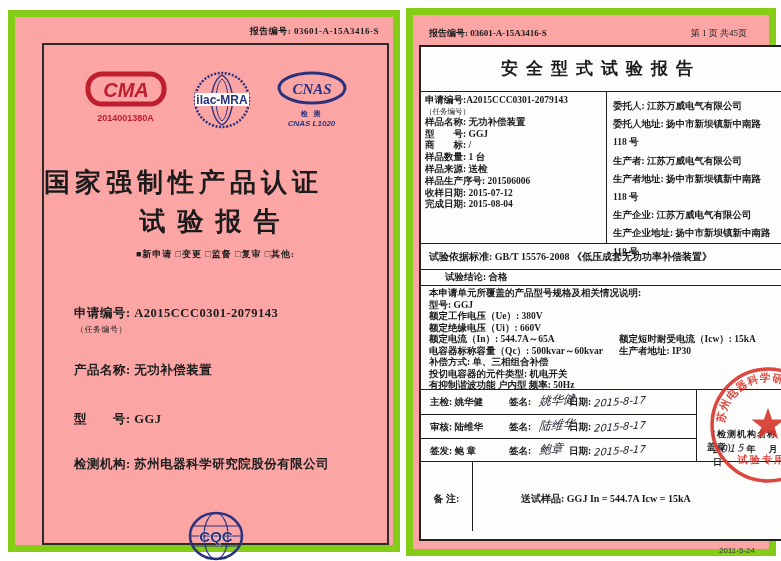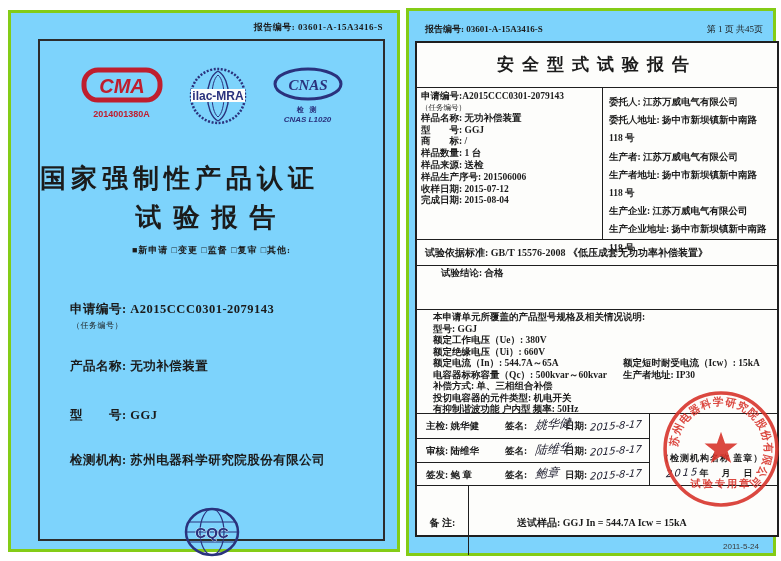--- a/index.html
+++ b/index.html
@@ -1,54 +1,54 @@
 <!DOCTYPE html>
 <html><head>
 <meta charset="utf-8">
 <style>
   html,body{margin:0;padding:0;background:#ffffff;}
   .canvas{position:relative;width:781px;height:561px;background:#ffffff;overflow:hidden;
           font-family:"Liberation Serif", serif;color:#1b1b1b;}
-  .page{position:absolute;background:#7dd3fc;border:3px solid #84cc16;box-sizing:border-box;}
+  .page{position:absolute;background:#fca5a5;border:7px solid #84cc16;box-sizing:border-box;}
   .lp{left:8px;top:10px;width:392px;height:542px;}
   .rp{left:406px;top:8px;width:370px;height:548px;}
 
   
   .lp-report-no{position:absolute;top:8px;right:14px;font-size:9px;font-weight:bold;letter-spacing:.5px;}
   .lp-frame{position:absolute;left:27px;top:26px;width:347px;height:502px;border:2px solid #2c2c2c;box-sizing:border-box;}
   .logo-row{display:flex;justify-content:center;align-items:flex-start;gap:26px;margin-top:26px;}
   .cma-block{text-align:center;}
   .cma-num{font-size:9px;font-weight:bold;color:#bf1e2e;margin-top:2px;font-family:"Liberation Sans",sans-serif;}
   .lp-title1{text-align:left;font-size:26px;font-weight:bold;letter-spacing:5px;margin-top:32px;}
   .lp-title2{text-align:center;font-size:26px;font-weight:bold;letter-spacing:12px;margin-top:4px;}
   .checkline{text-align:center;font-size:9px;font-weight:bold;margin-top:9px;letter-spacing:1px;}
   .fields{margin:44px 0 0 30px;}
   .field{font-size:12.5px;font-weight:bold;letter-spacing:.5px;}
   .field .note{font-size:8px;font-weight:normal;margin:2px 0 0 2px;}
   .f2{margin-top:27px;} .f3{margin-top:32px;} .f4{margin-top:28px;}
   .cqc-wrap{text-align:center;margin-top:38px;}
 
   
   .rp-header{position:absolute;top:12px;left:16px;font-size:9px;font-weight:bold;}
-  .rp-pageno{position:absolute;top:12px;right:10px;font-size:9px;}
+  .rp-pageno{position:absolute;top:12px;right:22px;font-size:9px;}
   .rtable{position:absolute;left:6px;top:30px;width:364px;height:496px;border:2px solid #1f1f1f;box-sizing:border-box;background:#fdfdfb;}
   .r-title{height:44px;line-height:44px;text-align:center;font-size:17px;font-weight:bold;letter-spacing:8px;}
   .r-info{display:flex;height:152px;border-top:1px solid #1f1f1f;box-sizing:border-box;}
   .info-left{width:186px;border-right:1px solid #1f1f1f;box-sizing:border-box;padding:3px 4px;}
   .info-left div{font-size:9.5px;font-weight:bold;line-height:11.8px;white-space:nowrap;}
   .info-left .tiny{font-size:7.5px;line-height:10px;font-weight:normal;}
   .info-right{flex:1;padding:5px 6px;}
   .info-right div{font-size:9.5px;font-weight:bold;line-height:18.2px;}
   .r-standard{height:26px;line-height:26px;border-top:1px solid #1f1f1f;box-sizing:border-box;padding-left:8px;font-size:10px;font-weight:bold;}
   .r-conclusion{height:16px;line-height:15px;border-top:1px solid #1f1f1f;box-sizing:border-box;padding-left:24px;font-size:9.5px;font-weight:bold;}
-  .r-spec{height:104px;border-top:1px solid #1f1f1f;box-sizing:border-box;padding:2px 16px;margin-top:28px;}
+  .r-spec{height:104px;border-top:1px solid #1f1f1f;box-sizing:border-box;padding:2px 8px;}
   .r-spec div{font-size:9.5px;font-weight:bold;line-height:11.5px;white-space:nowrap;}
   .spec-a{display:inline-block;min-width:190px;}
   .r-sig{display:flex;height:72px;border-top:1px solid #1f1f1f;box-sizing:border-box;}
-  .sig-left{width:233px;border-right:1px solid #1f1f1f;box-sizing:border-box;}
+  .sig-left{width:276px;border-right:1px solid #1f1f1f;box-sizing:border-box;}
   .sig-row{position:relative;height:24px;font-size:9.5px;font-weight:bold;line-height:24px;box-sizing:border-box;}
   .sig-row + .sig-row{border-top:1px solid #1f1f1f;}
   .sig-role{position:absolute;left:9px;} .sig-lab{position:absolute;left:88px;} .sig-date{position:absolute;left:148px;white-space:nowrap;}
   .hw{font-family:"DejaVu Sans", cursive;font-style:italic;display:inline-block;transform:rotate(-4deg) skewX(-8deg);font-weight:normal;color:#18182a;}
   .sig-hand{position:absolute;left:118px;top:-2px;font-size:12px;}
   .date-hand{font-size:10px;}
   .stamp-cell{flex:1;position:relative;}
   .seal-caption{position:absolute;top:38px;left:10px;font-size:9px;font-weight:bold;letter-spacing:1px;}
   .seal-date{position:absolute;top:53px;left:16px;font-size:9px;font-weight:bold;letter-spacing:2px;}
   .seal-svg{position:absolute;left:10px;top:-26px;opacity:.9;pointer-events:none;}

